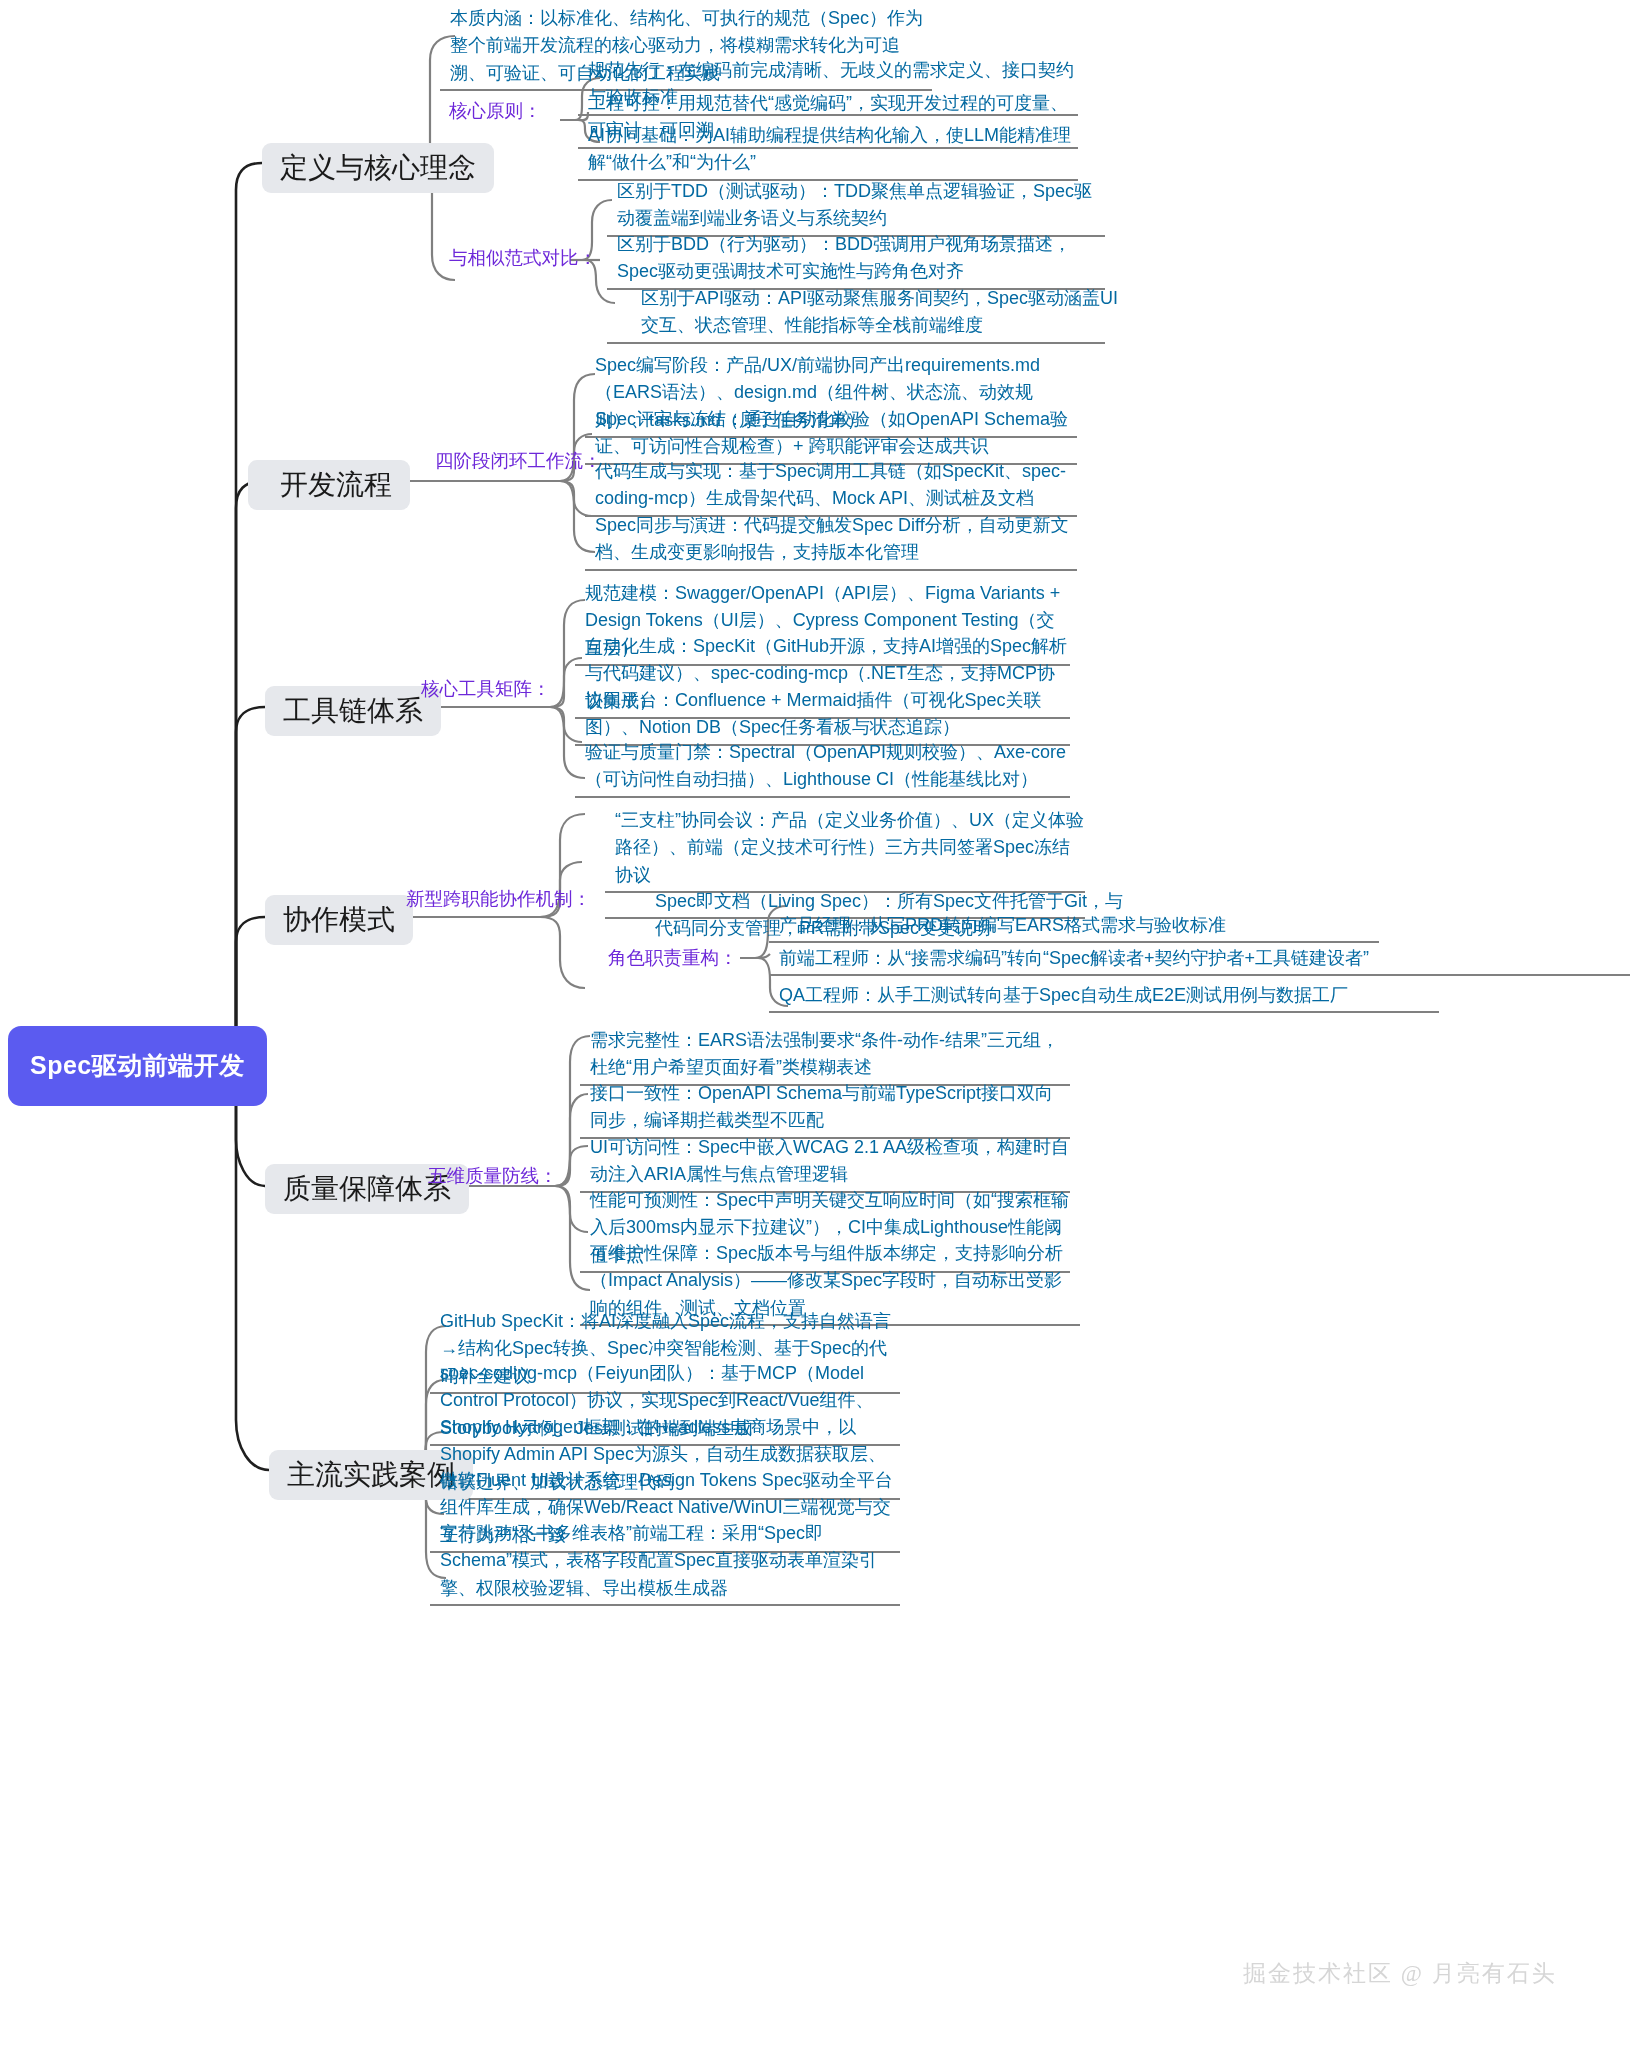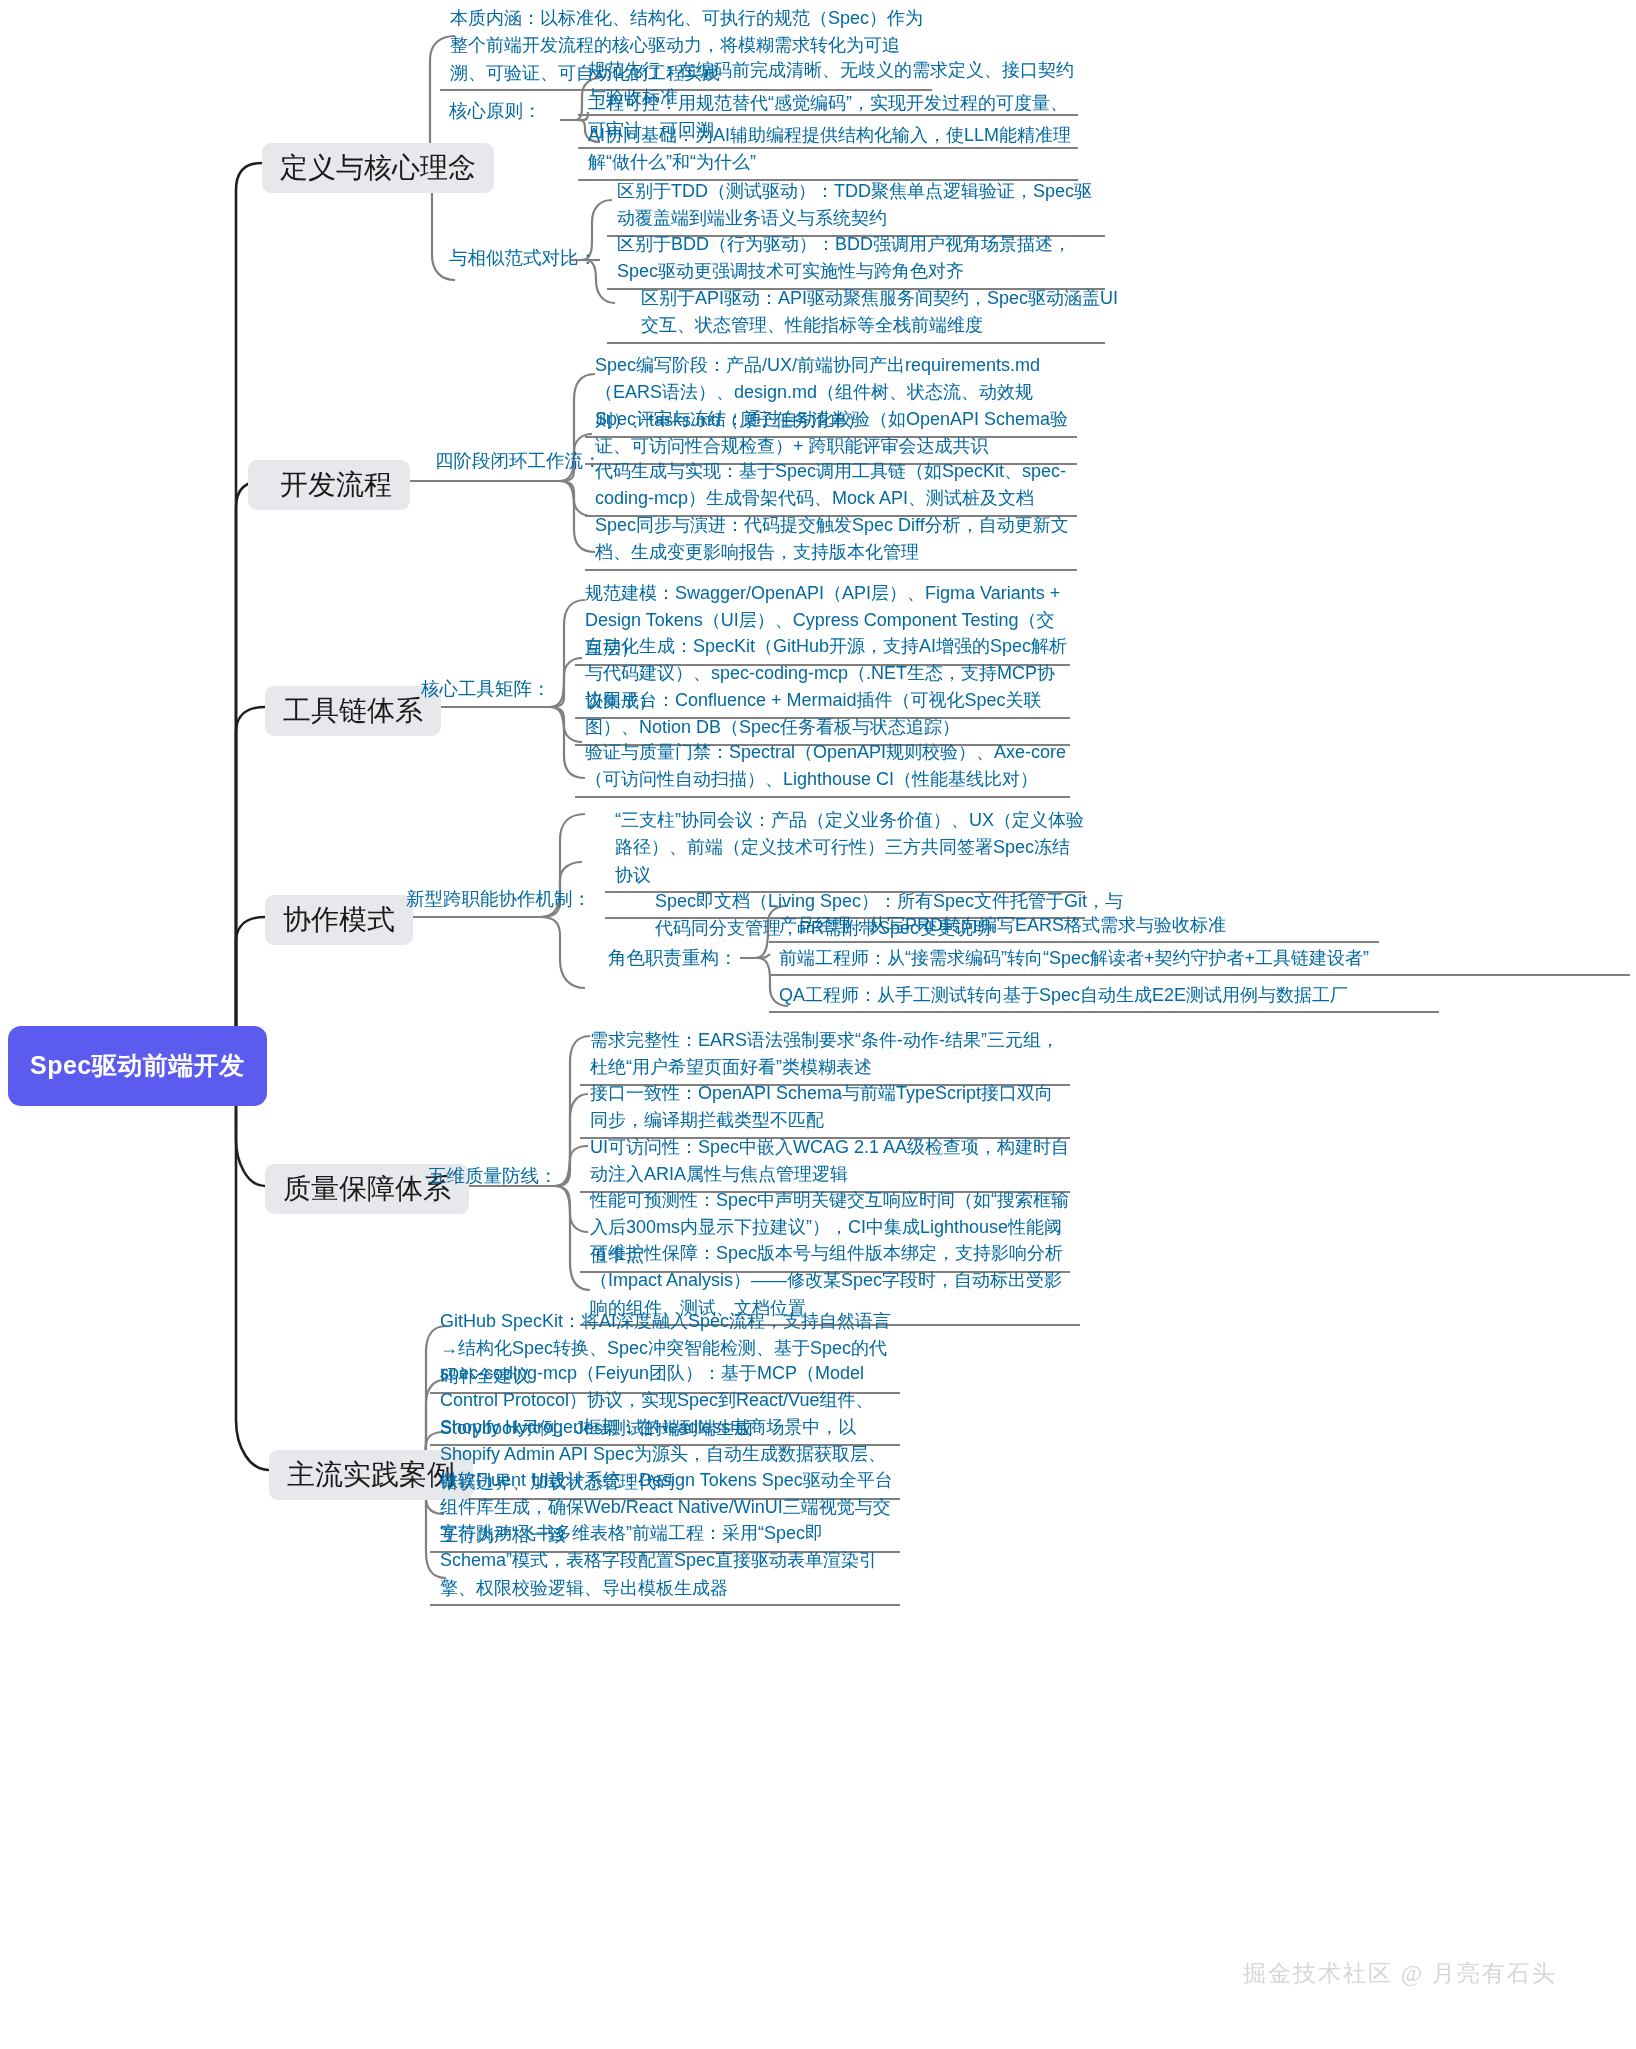--- a/index.html
+++ b/index.html
@@ -45,21 +45,21 @@
     background: #e6e8ec;
     color: #1a1a1a;
     border-radius: 9px;
     font-size: 28px;
     padding: 9px 18px;
     line-height: 1.15;
   }
 
   
   .l2-node {
-    color: #0369a1;
+    color: #6d28d9;
     font-size: 18.5px;
     line-height: 1.2;
     background: transparent;
   }
 
   
   .leaf {
     position: absolute;
     color: #0369a1;
     font-size: 18px;

